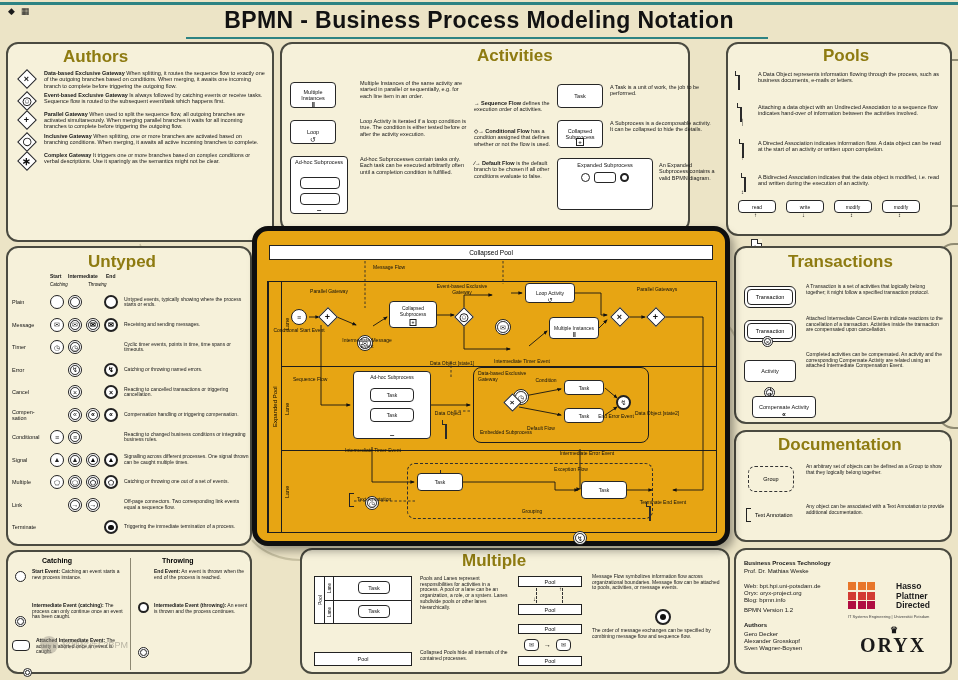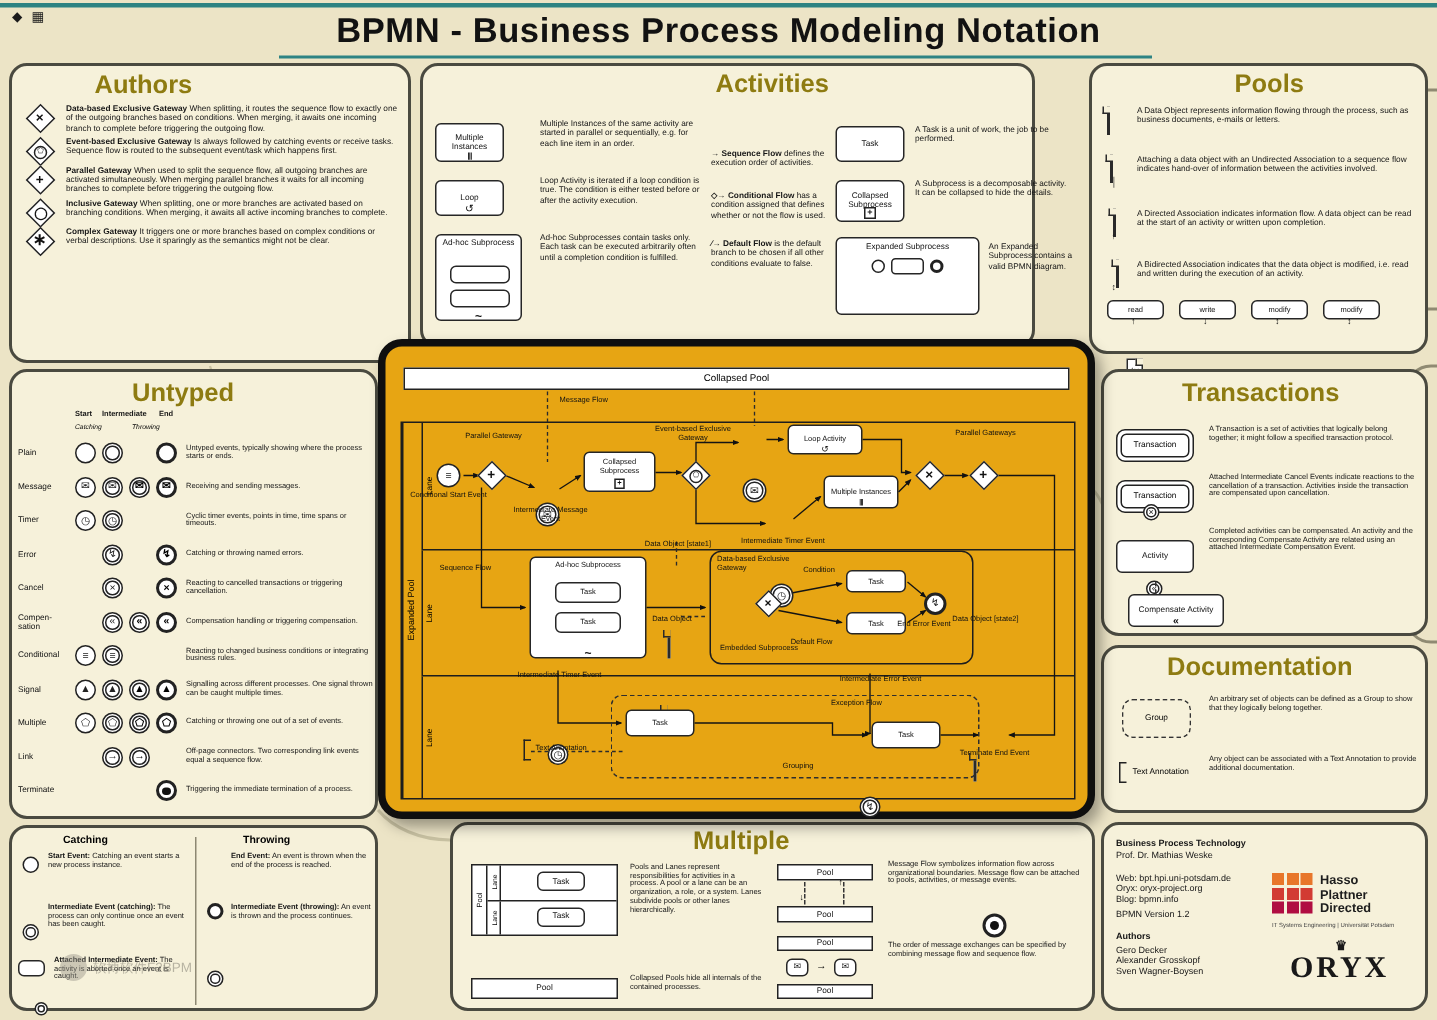--- a/index.html
+++ b/index.html
@@ -535,21 +535,21 @@
     <p class="p6 A" style="left:8px;top:10px;font-weight:bold">Business Process Technology</p>
     <p class="p6 A" style="left:8px;top:18px">Prof. Dr. Mathias Weske</p>
     <p class="p6 A" style="left:8px;top:33px">Web: bpt.hpi.uni-potsdam.de</p>
     <p class="p6 A" style="left:8px;top:40px">Oryx: oryx-project.org</p>
     <p class="p6 A" style="left:8px;top:47px">Blog: bpmn.info</p>
     <p class="p6 A" style="left:8px;top:57px">BPMN Version 1.2</p>
     <p class="p6 A" style="left:8px;top:72px;font-weight:bold">Authors</p>
     <p class="p6 A" style="left:8px;top:81px">Gero Decker</p>
     <p class="p6 A" style="left:8px;top:88px">Alexander Grosskopf</p>
     <p class="p6 A" style="left:8px;top:95px">Sven Wagner-Boysen</p>
-    <div class="A" style="left:112px;top:32px;display:flex;gap:5px">
+    <div class="A" style="left:112px;top:32px;display:flex;gap:21px">
       <div style="display:grid;grid-template-columns:repeat(3,8px);grid-auto-rows:8px;gap:1.5px">
         <span class="hq" style="background:#e8762a"></span>
           <span class="hq" style="background:#e8762a"></span>
           <span class="hq" style="background:#e8762a"></span>
         <span class="hq" style="background:#d23b33"></span>
           <span class="hq" style="background:#d23b33"></span>
           <span class="hq" style="background:#d23b33"></span>
         <span class="hq" style="background:#b00d42"></span>
           <span class="hq" style="background:#b00d42"></span>
           <span class="hq" style="background:#b00d42"></span>

